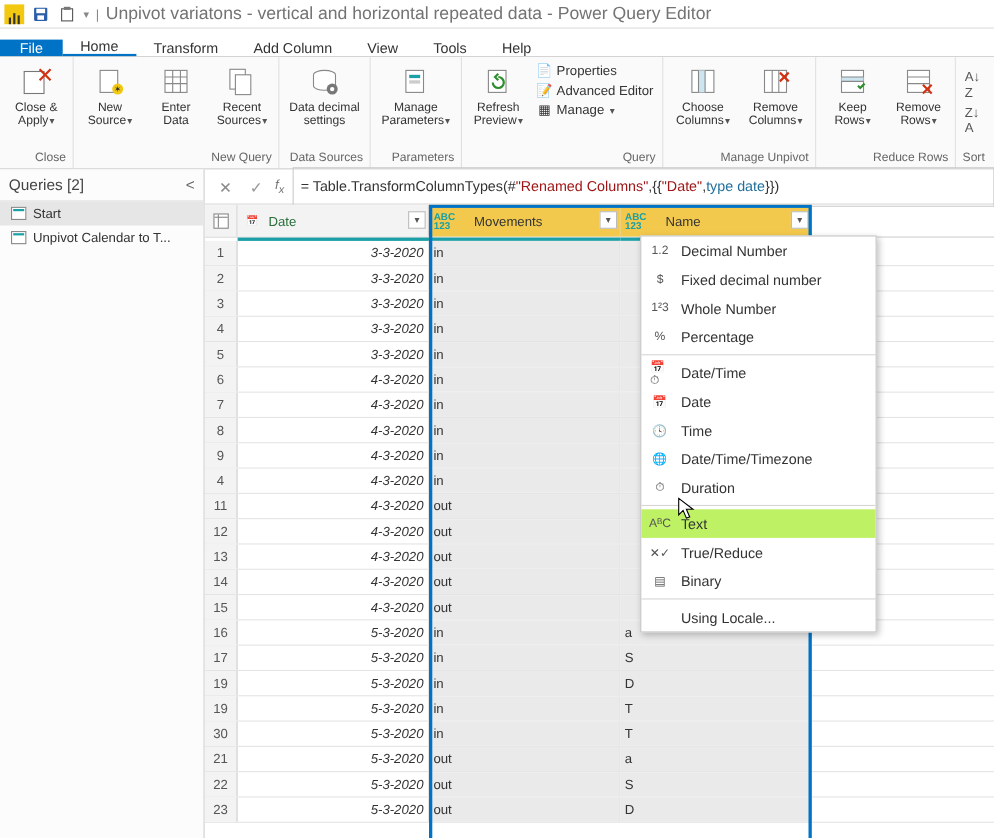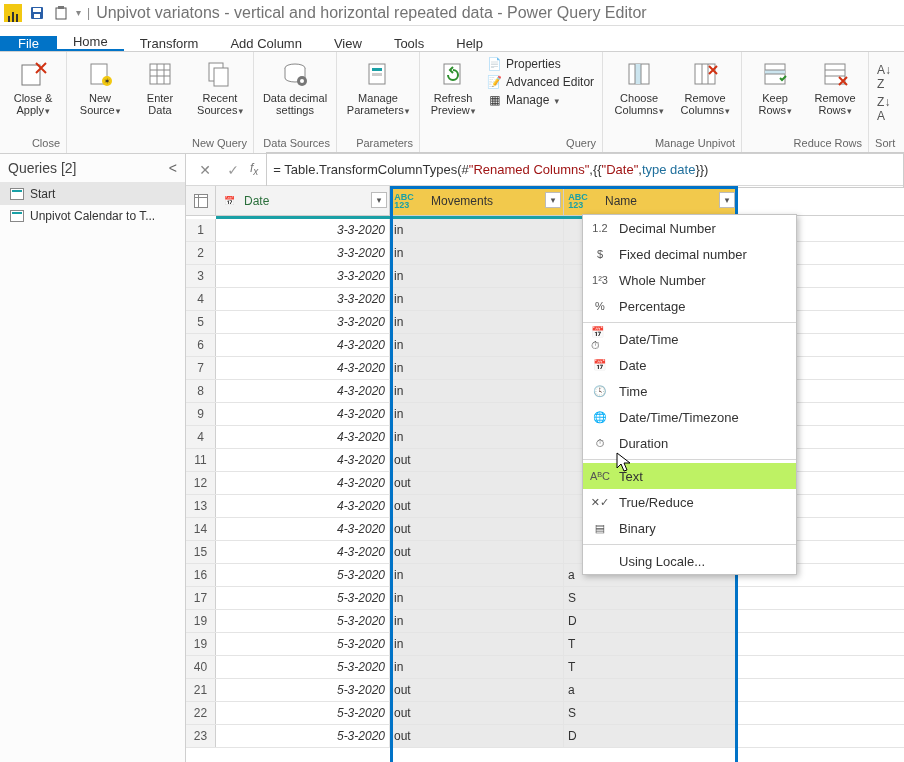--- a/index.html
+++ b/index.html
@@ -507,21 +507,21 @@
             <div class="cell mov">in</div>
             <div class="cell name">D</div>
           </div>
           <div class="row">
             <div class="rownum">19</div>
             <div class="cell date">5-3-2020</div>
             <div class="cell mov">in</div>
             <div class="cell name">T</div>
           </div>
           <div class="row">
-            <div class="rownum">40</div>
+            <div class="rownum">30</div>
             <div class="cell date">5-3-2020</div>
             <div class="cell mov">in</div>
             <div class="cell name">T</div>
           </div>
           <div class="row">
             <div class="rownum">21</div>
             <div class="cell date">5-3-2020</div>
             <div class="cell mov">out</div>
             <div class="cell name">a</div>
           </div>

